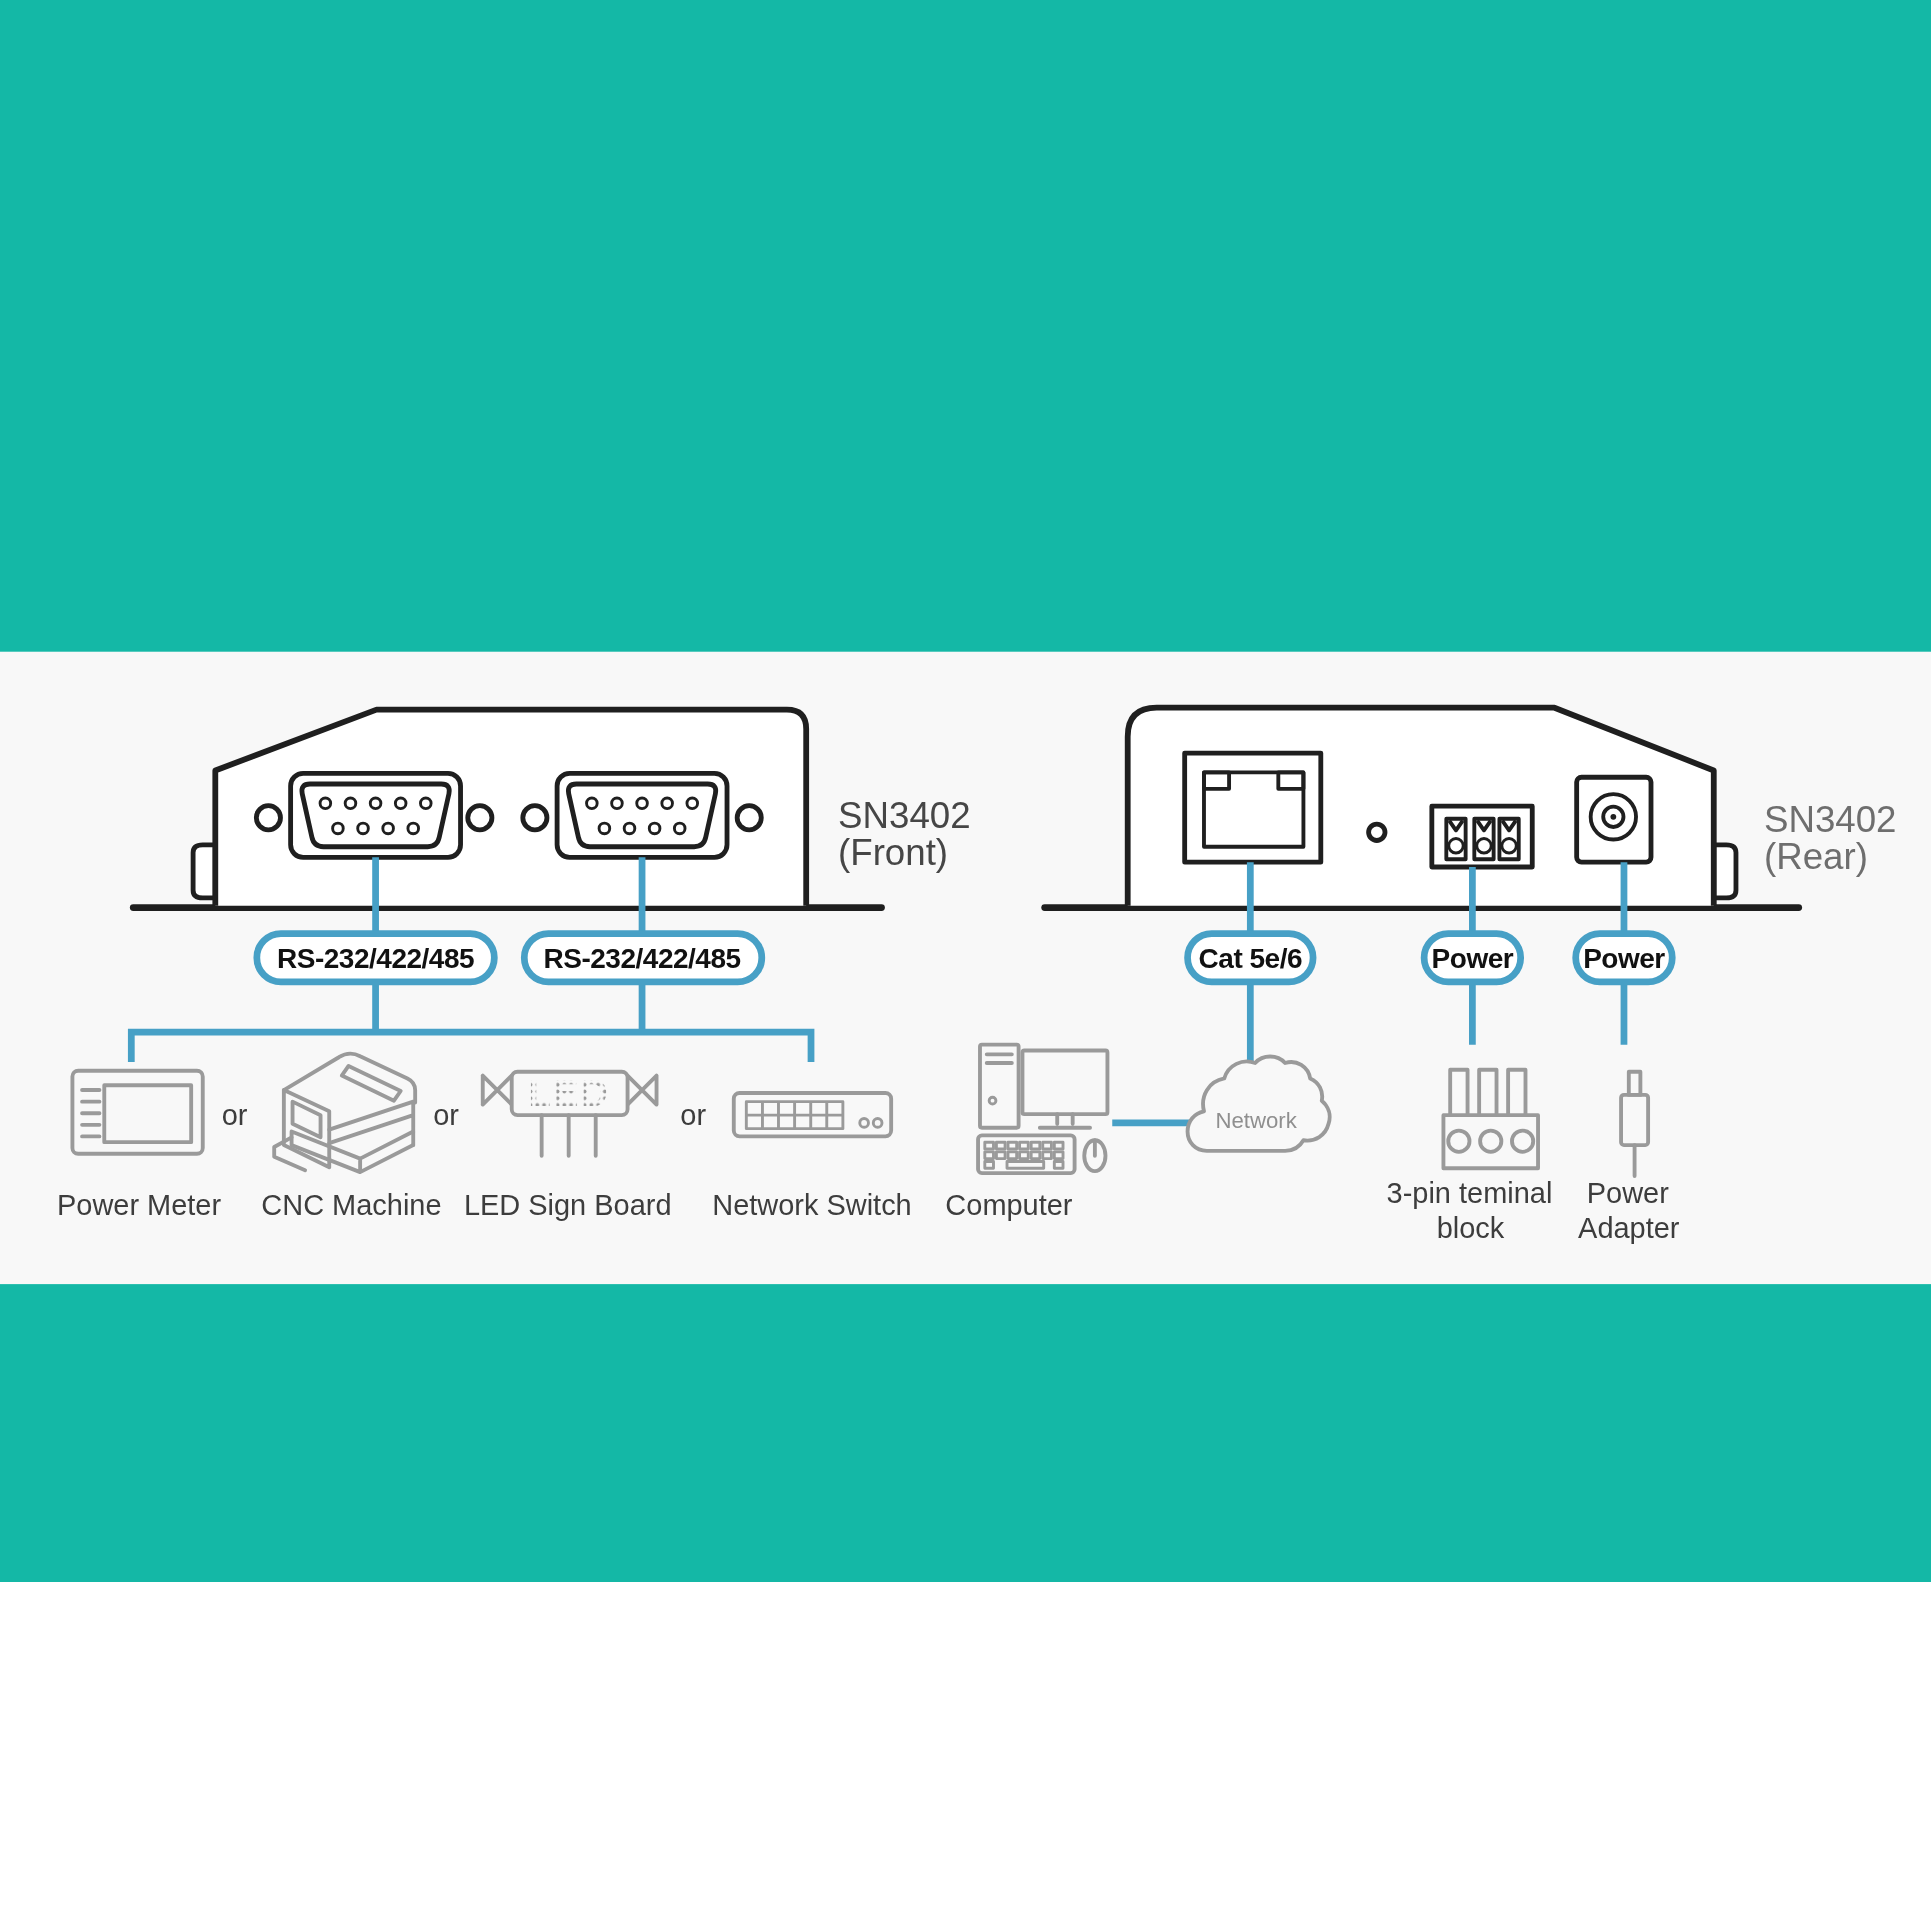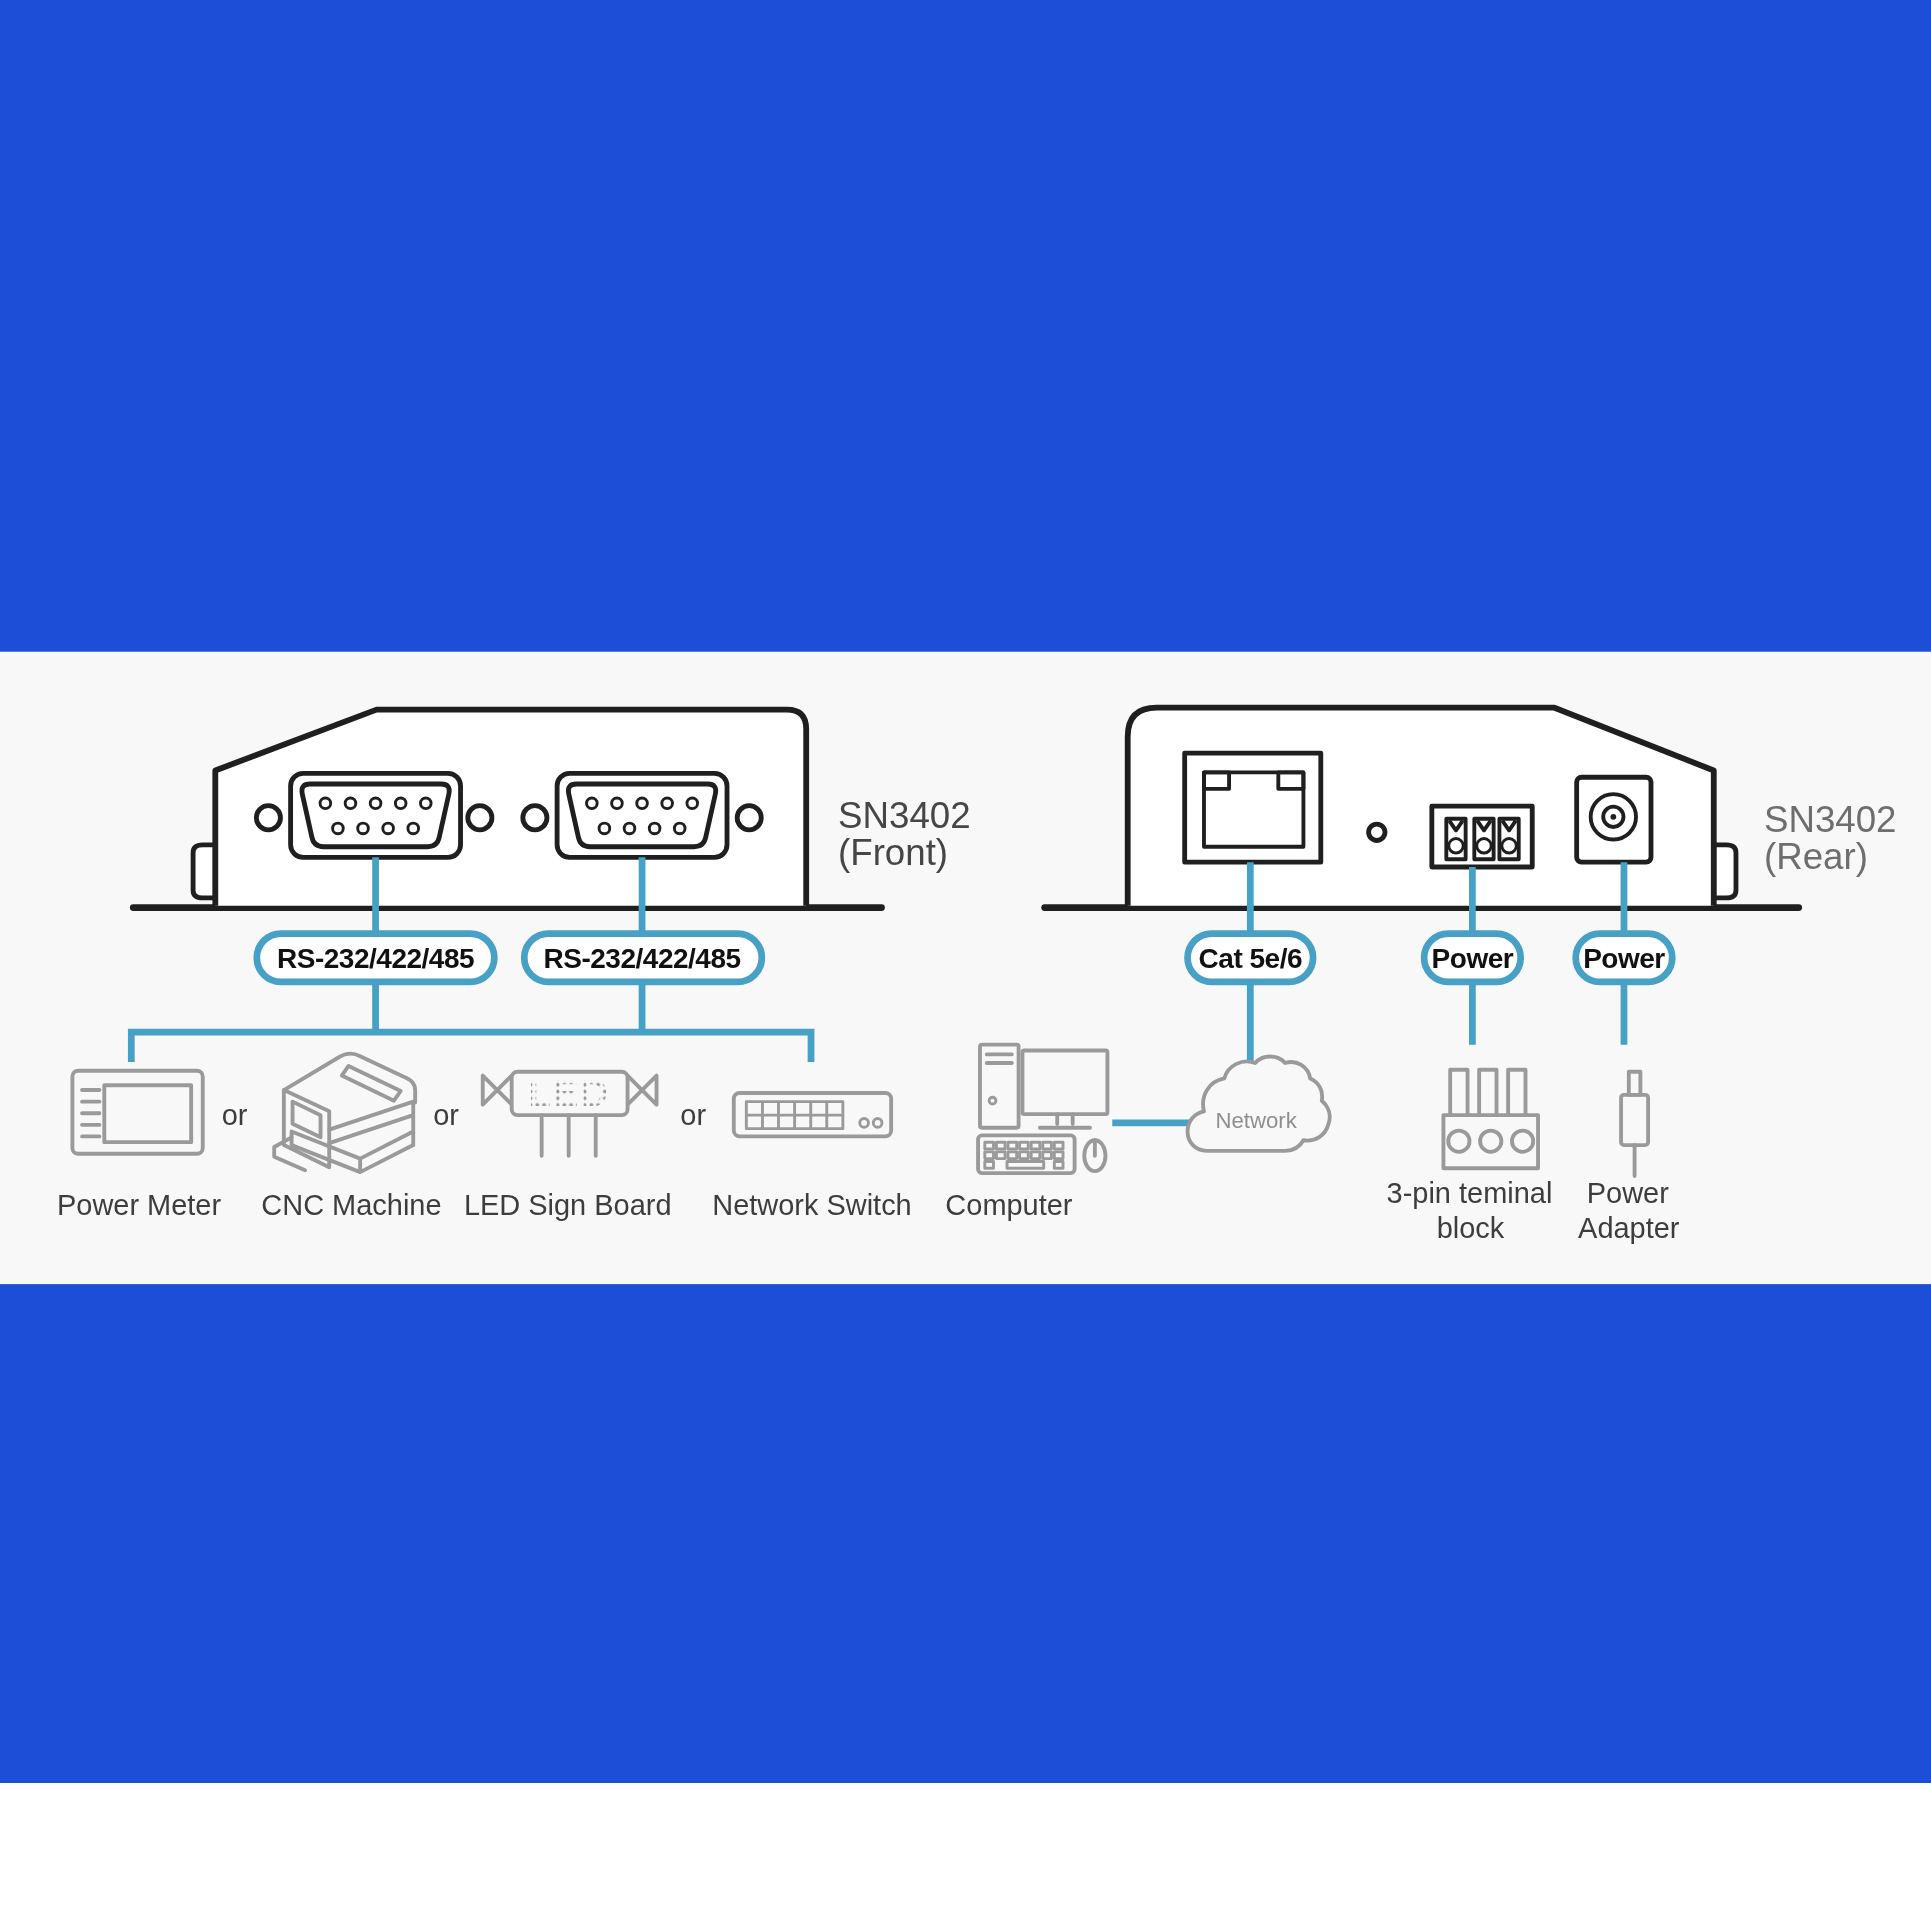--- a/index.html
+++ b/index.html
@@ -1,16 +1,16 @@
 <!DOCTYPE html>
 <html style="--accent-blue: #47a0c6; --outline-black: #1f1f1f; --icon-gray: #9a9a9a; --band-bg: #f8f8f8; --label-dark: #3d3d3d; --label-front-model: #464646; --label-rear-model: #6e6e6e; --cloud-text: #8f8f8f;"><head>
 <meta charset="utf-8">
 <style>
   html,body{margin:0;padding:0;background:#ffffff;}
-  .canvas{width:1931px;height:1783px;position:relative;background:#1d4ed8;}
+  .canvas{width:1931px;height:1582px;position:relative;background:#14b8a6;}
   svg{display:block;}
   
   .band{fill:var(--band-bg);}
   .body{fill:#ffffff;stroke:var(--outline-black);stroke-width:6;stroke-linejoin:round;}
   .tab{fill:#ffffff;stroke:var(--outline-black);stroke-width:5;stroke-linejoin:round;}
   .port{fill:#ffffff;stroke:var(--outline-black);stroke-width:5;stroke-linejoin:round;}
   .port-thin{fill:none;stroke:var(--outline-black);stroke-width:4;stroke-linejoin:round;}
   .hole{fill:#ffffff;stroke:var(--outline-black);stroke-width:3;}
   .screw{fill:#ffffff;stroke:var(--outline-black);stroke-width:5;}
   .baseline{stroke:var(--outline-black);stroke-width:7;stroke-linecap:round;}

